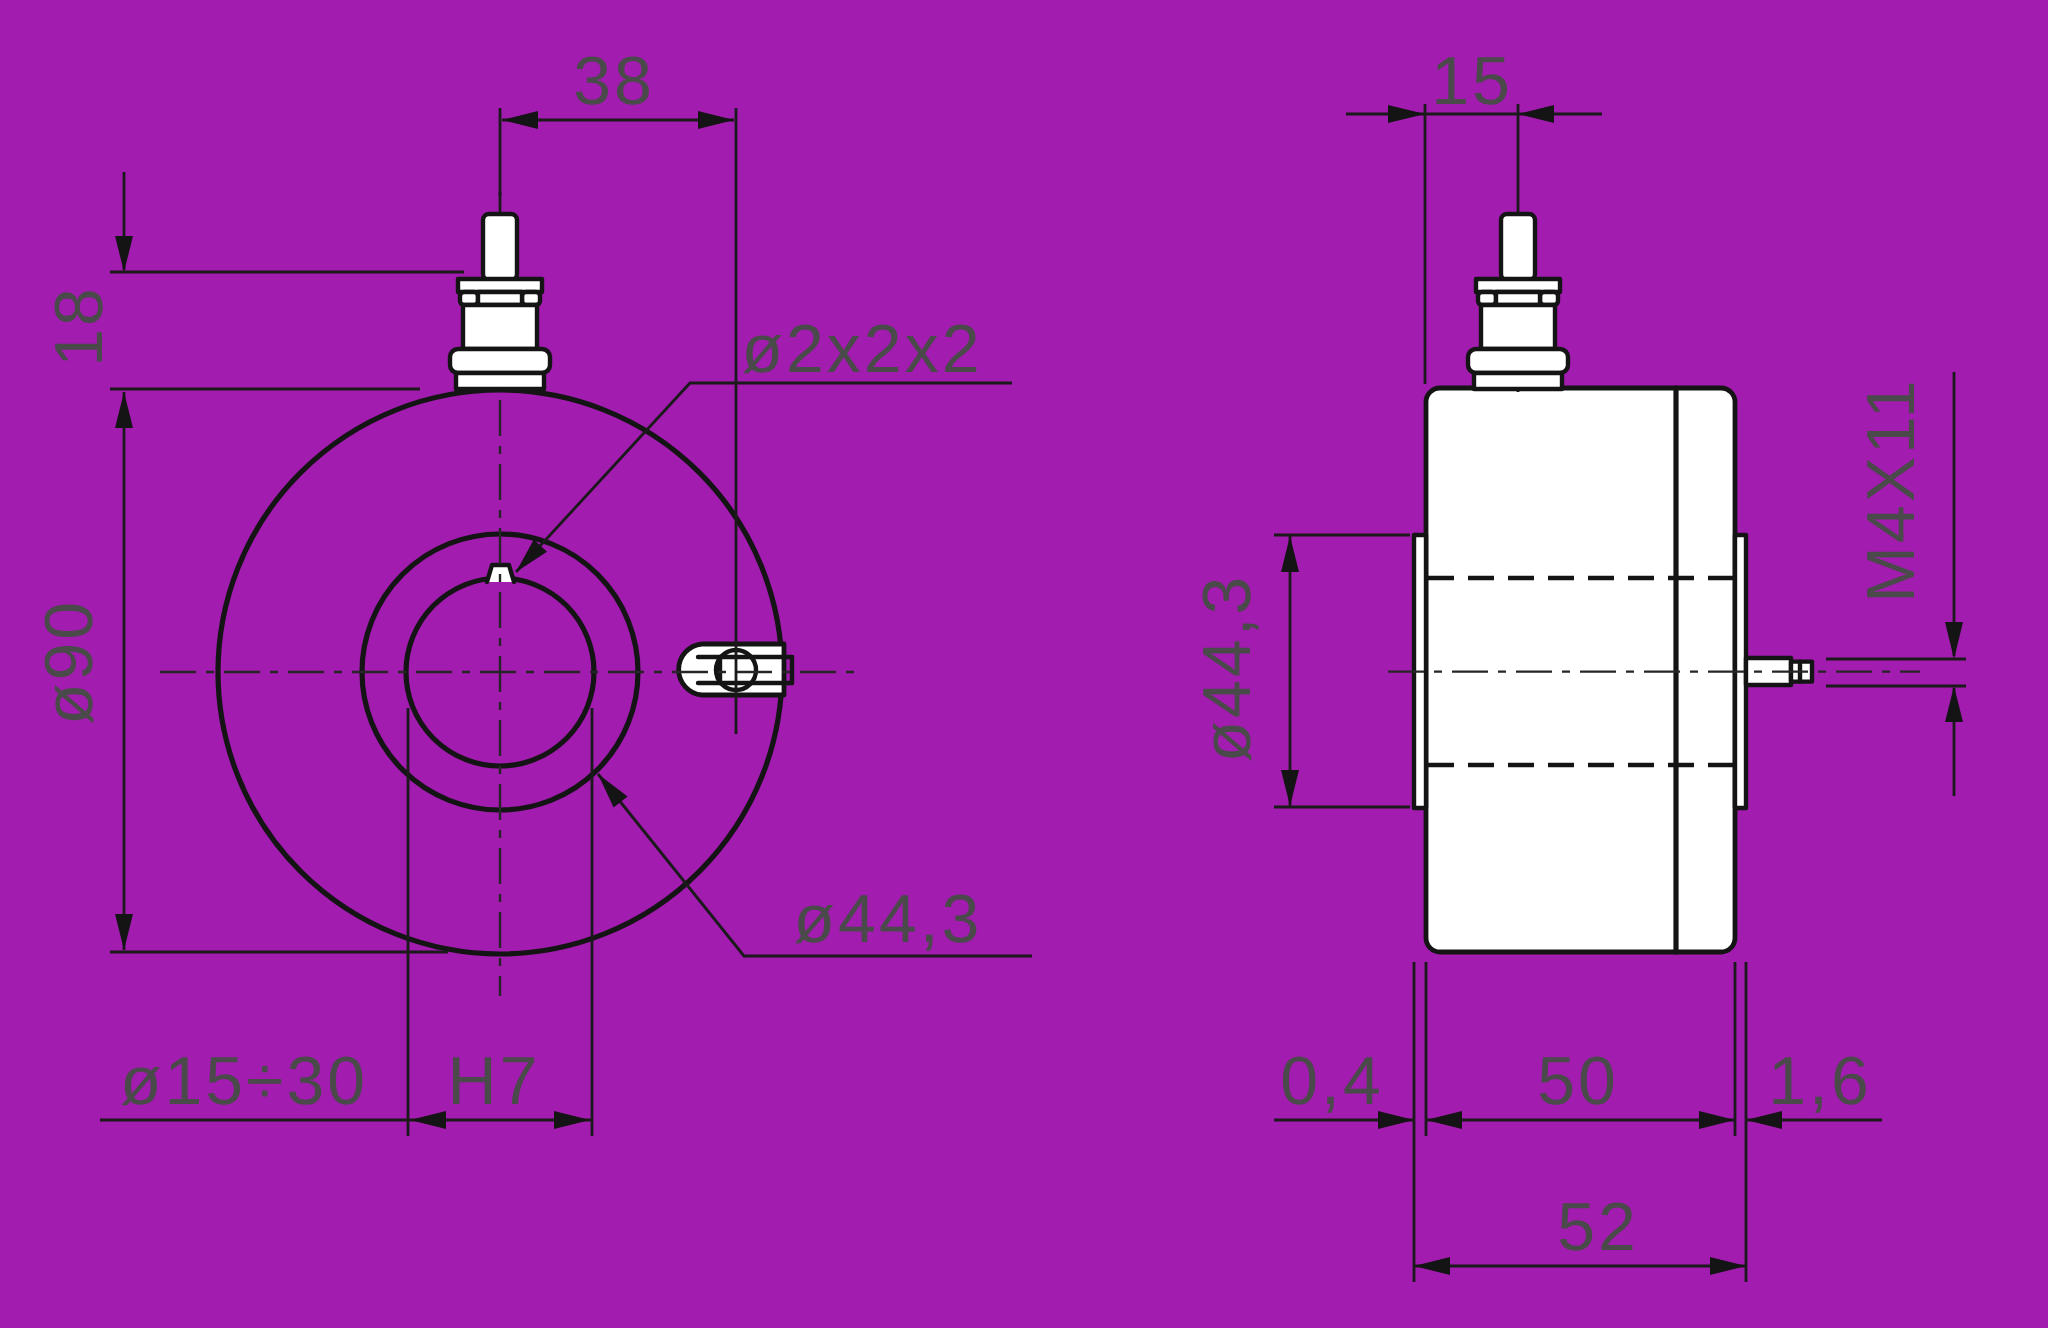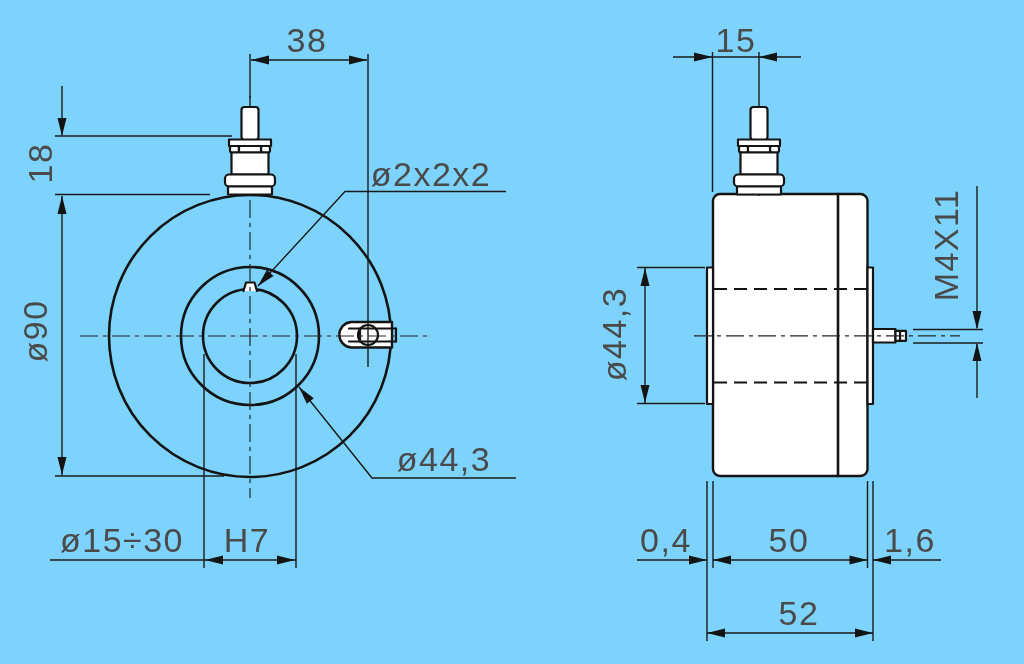--- a/index.html
+++ b/index.html
@@ -1,16 +1,16 @@
 <!DOCTYPE html>
 <html><head>
 <meta charset="utf-8">
 <style>
   html,body{margin:0;padding:0;background:#ffffff;}
-  #stage{position:relative;width:1024px;height:664px;background:#7dd3fc;overflow:hidden;}
+  #stage{position:relative;width:1024px;height:664px;background:#a21caf;overflow:hidden;}
   svg{display:block;}
   .obj  {stroke:#141414;stroke-width:2.6;fill:none;stroke-linecap:round;stroke-linejoin:round;}
   .obj2 {stroke:#141414;stroke-width:2.2;fill:none;stroke-linecap:round;stroke-linejoin:round;}
   .objf {stroke:#141414;stroke-width:2.2;fill:#ffffff;stroke-linejoin:round;}
   .objw {stroke:#141414;stroke-width:2.4;fill:#ffffff;stroke-linejoin:round;}
   .thin {stroke:#1a1a1a;stroke-width:1.4;fill:none;}
   .hid  {stroke:#141414;stroke-width:2.2;fill:none;stroke-dasharray:13 7;}
   .cl   {stroke:#262626;stroke-width:1.2;fill:none;stroke-dasharray:18 5 4 5;}
   .arr  {fill:#141414;stroke:none;}
   text.dim{font-family:"Liberation Sans","DejaVu Sans",sans-serif;font-size:34px;fill:#4a4a4a;letter-spacing:1.5px;}

